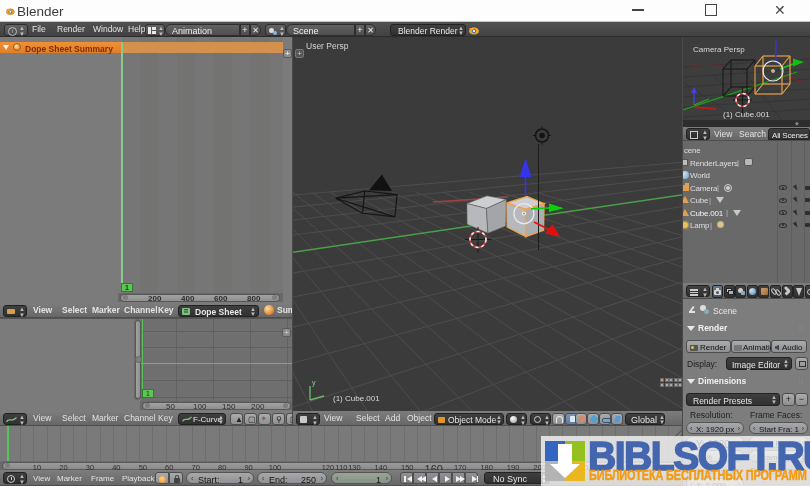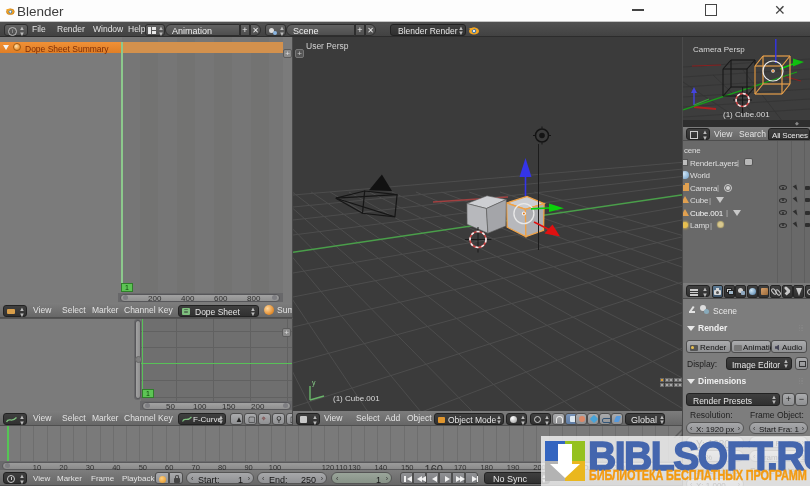--- a/index.html
+++ b/index.html
@@ -71,21 +71,21 @@
     <span class="abs" style="left:7px;top:1.5px;line-height:10px;white-space:nowrap;font-size:8.5px;">Blender Render</span>
     <span class="abs" style="left:67px;top:1px;color:#bbb;font-size:6px;line-height:5px;">▲<br>▼</span>
   </div>
   <svg class="abs" style="left:468px;top:2.5px;" width="12" height="11" viewBox="0 0 12 11">
     <ellipse cx="6" cy="6" rx="5" ry="3.6" fill="#f5a623"></ellipse>
     <circle cx="6" cy="6" r="1.8" fill="#e8e8e8" stroke="#2a6fb0" stroke-width="1"></circle>
     <path d="M0.5 3.5 L7 2.5 L5 5 Z" fill="#f5a623"></path>
   </svg>
 </div>
 
-<div class="abs" style="left:0;top:37px;width:293px;height:281px;background:#7b7b7b;overflow:hidden;">
+<div class="abs" style="left:0;top:37px;width:293px;height:281px;background:#7b7b7b;overflow:hidden;font-weight:bold;">
 
   <div class="abs" style="left:122px;top:0;width:161px;height:257px;background:#767676;"></div>
 
   <div class="abs" style="left:140px;top:0;width:18px;height:257px;background:#71716f;opacity:.4;"></div>
   <div class="abs" style="left:177px;top:0;width:18px;height:257px;background:#71716f;opacity:.4;"></div>
   <div class="abs" style="left:214px;top:0;width:18px;height:257px;background:#71716f;opacity:.4;"></div>
   <div class="abs" style="left:251px;top:0;width:18px;height:257px;background:#71716f;opacity:.4;"></div>
 
   <div class="abs" style="left:0;top:5px;width:122px;height:11px;background:linear-gradient(#f09036,#e07f26);"></div>
   <div class="abs" style="left:122px;top:5px;width:161px;height:11px;background:#d3914d;"></div>
@@ -542,21 +542,21 @@
       <div class="abs" style="left:4px;top:96px;width:0;height:0;border-left:4px solid transparent;border-right:4px solid transparent;border-top:5px solid #e8e8e8;"></div>
       <div class="abs" style="left:15px;top:93px;font-size:8.5px;font-weight:bold;color:#f0f0f0;">Dimensions</div>
       <div class="abs" style="left:116px;top:95px;width:8px;height:6px;color:#999;font-size:5px;line-height:3px;">:::<br>:::</div>
       <div class="abs dd" style="left:3px;top:110px;width:94px;height:13px;">
         <span class="abs" style="left:6px;top:2px;font-size:8.5px;">Render Presets</span>
         <span class="abs" style="left:84px;top:1px;color:#bbb;font-size:6px;line-height:5px;">▲<br>▼</span>
       </div>
       <div class="abs btnl" style="left:99px;top:110px;width:13px;height:13px;text-align:center;line-height:11px;color:#222;">+</div>
       <div class="abs btnl" style="left:112px;top:110px;width:13px;height:13px;text-align:center;line-height:10px;color:#222;">−</div>
       <div class="abs" style="left:7px;top:127px;font-size:8.5px;color:#1e1e1e;">Resolution:</div>
-      <div class="abs" style="left:67px;top:127px;font-size:8.5px;color:#1e1e1e;">Frame Object:</div>
+      <div class="abs" style="left:67px;top:127px;font-size:8.5px;color:#1e1e1e;">Frame Faces:</div>
       <div class="abs fieldr" style="left:3px;top:139px;width:58px;height:12px;">
         <span class="abs" style="left:3px;top:2px;color:#333;font-size:7px;">‹</span>
         <span class="abs" style="left:9px;top:2px;font-size:8px;white-space:nowrap;">X: 1920 px</span>
         <span class="abs" style="right:3px;top:2px;color:#333;font-size:7px;">›</span>
       </div>
       <div class="abs fieldr" style="left:66px;top:139px;width:59px;height:12px;">
         <span class="abs" style="left:3px;top:2px;color:#333;font-size:7px;">‹</span>
         <span class="abs" style="left:9px;top:2px;font-size:8px;white-space:nowrap;">Start Fra: 1</span>
         <span class="abs" style="right:3px;top:2px;color:#333;font-size:7px;">›</span>
       </div>

